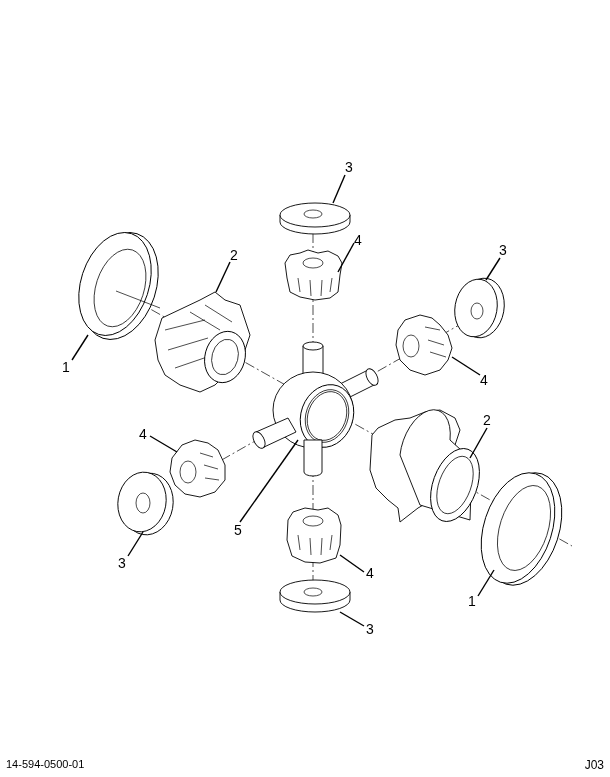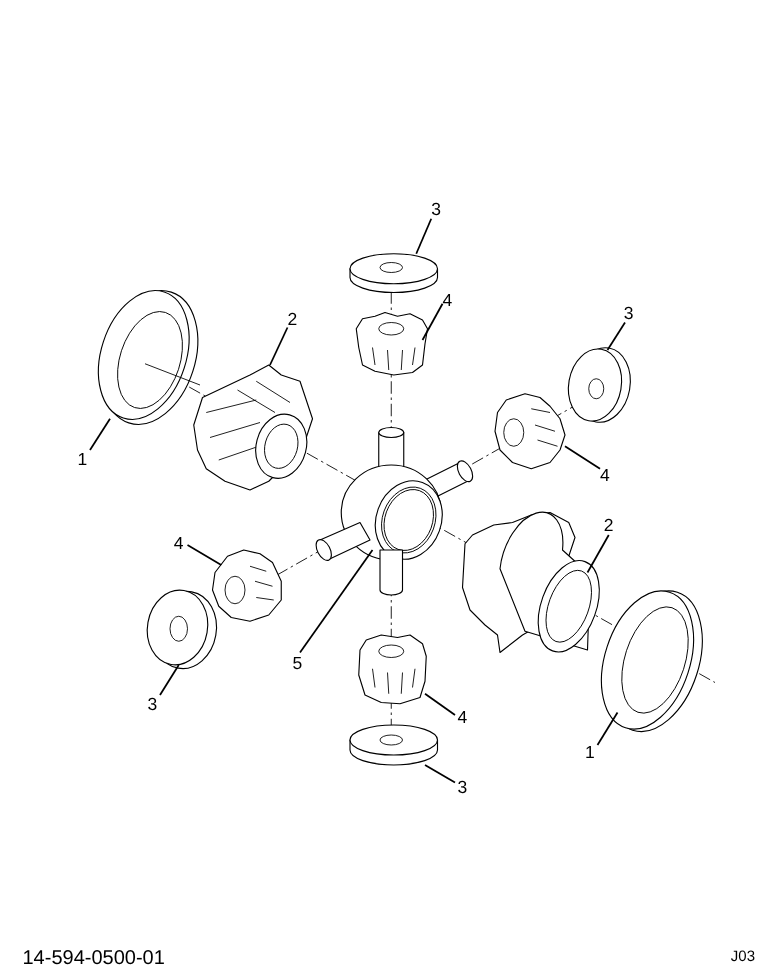--- a/index.html
+++ b/index.html
@@ -4,21 +4,21 @@
 <style>
   html, body { margin: 0; padding: 0; background: #ffffff; }
   body { width: 610px; height: 777px; position: relative; overflow: hidden;
          font-family: "Liberation Sans", sans-serif; color: #000; }
   #diagram { position: absolute; left: 0; top: 0; width: 610px; height: 777px; }
   .part { fill: #ffffff; stroke: #000; stroke-width: 0.9; stroke-linejoin: round; }
   .thin { fill: none; stroke: #000; stroke-width: 0.7; }
   .axis { fill: none; stroke: #000; stroke-width: 0.7; stroke-dasharray: 10 3 2 3; }
   .leader { fill: none; stroke: #000; stroke-width: 1.4; }
   .callout { font-family: "Liberation Sans", sans-serif; font-size: 14px; fill: #000; }
-  .footer-left { position: absolute; left: 18px; top: 758px; font-size: 16px; }
+  .footer-left { position: absolute; left: 6px; top: 758px; font-size: 11px; }
   .footer-right { position: absolute; right: 6px; top: 758px; font-size: 12px; }
 </style>
 </head>
 <body>
 
 <svg id="diagram" viewBox="0 0 610 777" xmlns="http://www.w3.org/2000/svg">
 
   <g>
     <line class="axis" x1="120" y1="292" x2="572" y2="546"></line>
     <line class="axis" x1="313" y1="215" x2="313" y2="600"></line>

